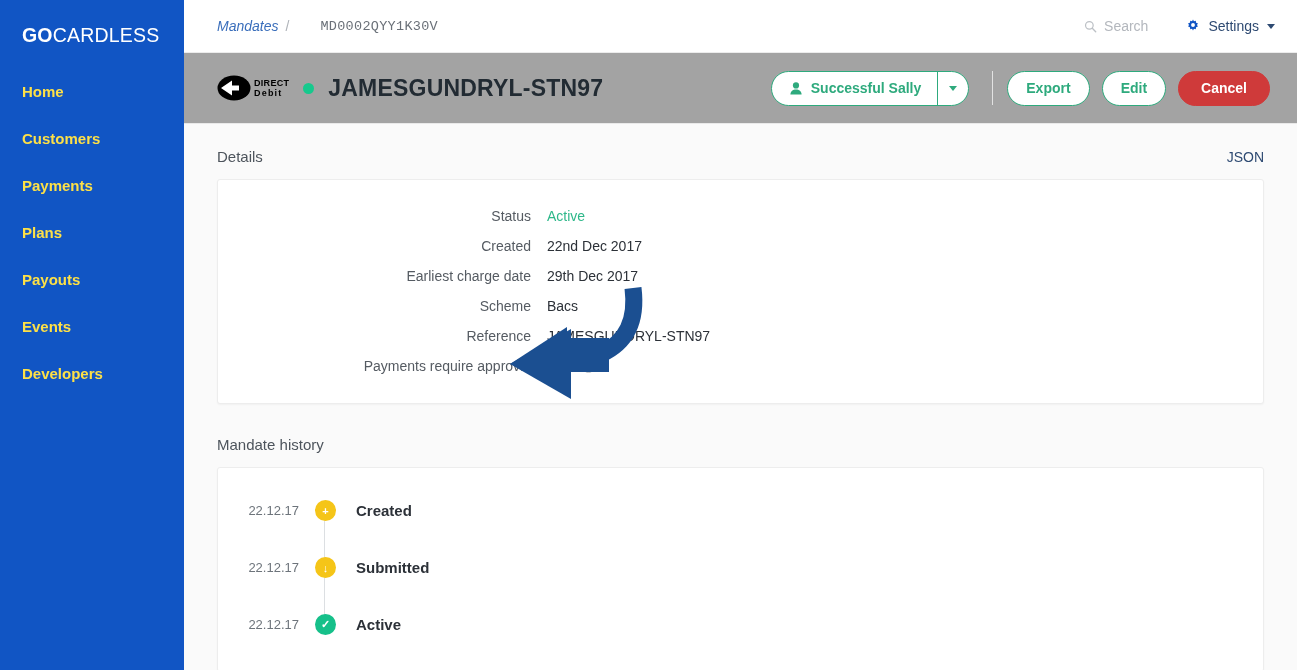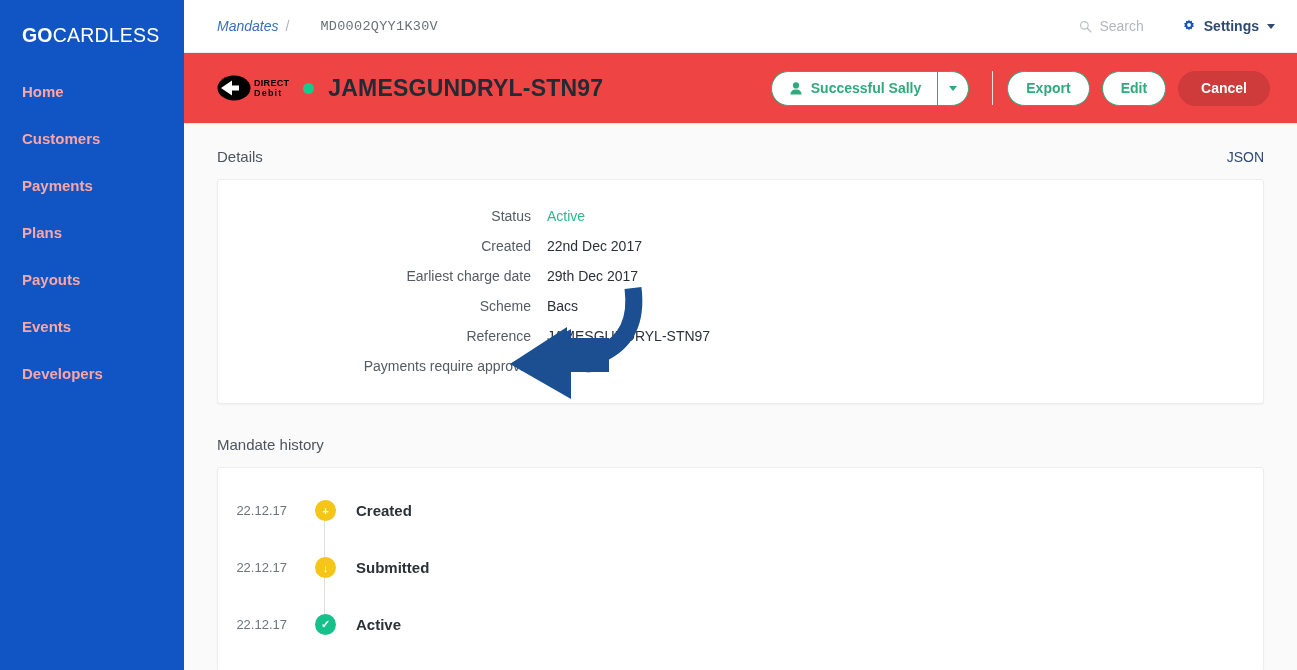--- a/index.html
+++ b/index.html
@@ -25,21 +25,21 @@
     font-size: 19.5px;
     letter-spacing: .2px;
     padding: 10px 0 0 22px;
     white-space: nowrap;
   }
   .logo .go { font-weight: bold; }
   .logo .rest { font-weight: 400; }
   .nav { margin-top: 29px; }
   .nav-item {
     display: block;
-    color: #fca5a5;
+    color: #fde047;
     font-size: 15px;
     font-weight: bold;
     padding: 8px 0 8px 22px;
     margin-bottom: 15px;
     text-decoration: none;
     cursor: pointer;
     line-height: 16px;
   }
 
   
@@ -68,33 +68,33 @@
   .crumb-id {
     color: #6a7078;
     font-family: "Liberation Mono", monospace;
     font-size: 13.5px;
     letter-spacing: .3px;
     margin-left: 24px;
   }
   .topbar-right { margin-left: auto; display: flex; align-items: center; gap: 38px; }
   .search-box { display: flex; align-items: center; gap: 7px; cursor: text; }
   .search-text { color: #b3b7bd; font-size: 14px; }
-  .settings-box { display: flex; align-items: center; gap: 8px; cursor: pointer; font-weight: bold; }
+  .settings-box { display: flex; align-items: center; gap: 8px; cursor: pointer; }
   .settings-text { color: #2e4a72; font-size: 14px; }
   .caret-dark {
     width: 0; height: 0;
     border-left: 4.5px solid transparent;
     border-right: 4.5px solid transparent;
     border-top: 5.5px solid #2e4a72;
   }
 
   
   .pageheader {
     height: 71px;
-    background: #ef4444;
+    background: #a3a3a3;
     border-bottom: 1px solid #e9e9e9;
     display: flex;
     align-items: center;
     padding: 0 27px 0 33px;
     flex: 0 0 71px;
   }
   .dd-logo { display: flex; align-items: center; gap: 3px; margin-right: 14px; }
   .dd-mark { position: relative; width: 34px; height: 26px; }
   .dd-words {
     display: flex; flex-direction: column;
@@ -178,21 +178,21 @@
     border: 1px solid #b8bcc1; color: #9aa0a6;
     font-size: 9px; line-height: 11px; text-align: center;
     display: inline-block; cursor: pointer;
   }
 
   
   .history-wrap { margin-top: 32px; }
   .history-panel { padding: 22px 0 26px 0; position: relative; }
   .hrow { display: flex; align-items: center; height: 41px; position: relative; }
   .hdate {
-    width: 97px; text-align: right; padding-right: 28px;
+    width: 97px; text-align: right; padding-right: 16px;
     font-size: 13px; color: #6d747b;
   }
   .hicon {
     width: 21px; height: 21px; border-radius: 50%;
     display: flex; align-items: center; justify-content: center;
     color: #fff; font-size: 11px; font-weight: bold;
     flex: 0 0 21px; z-index: 2; position: relative;
   }
   .hicon.yellow { background: #f5c518; }
   .hicon.green { background: #16c08a; }

